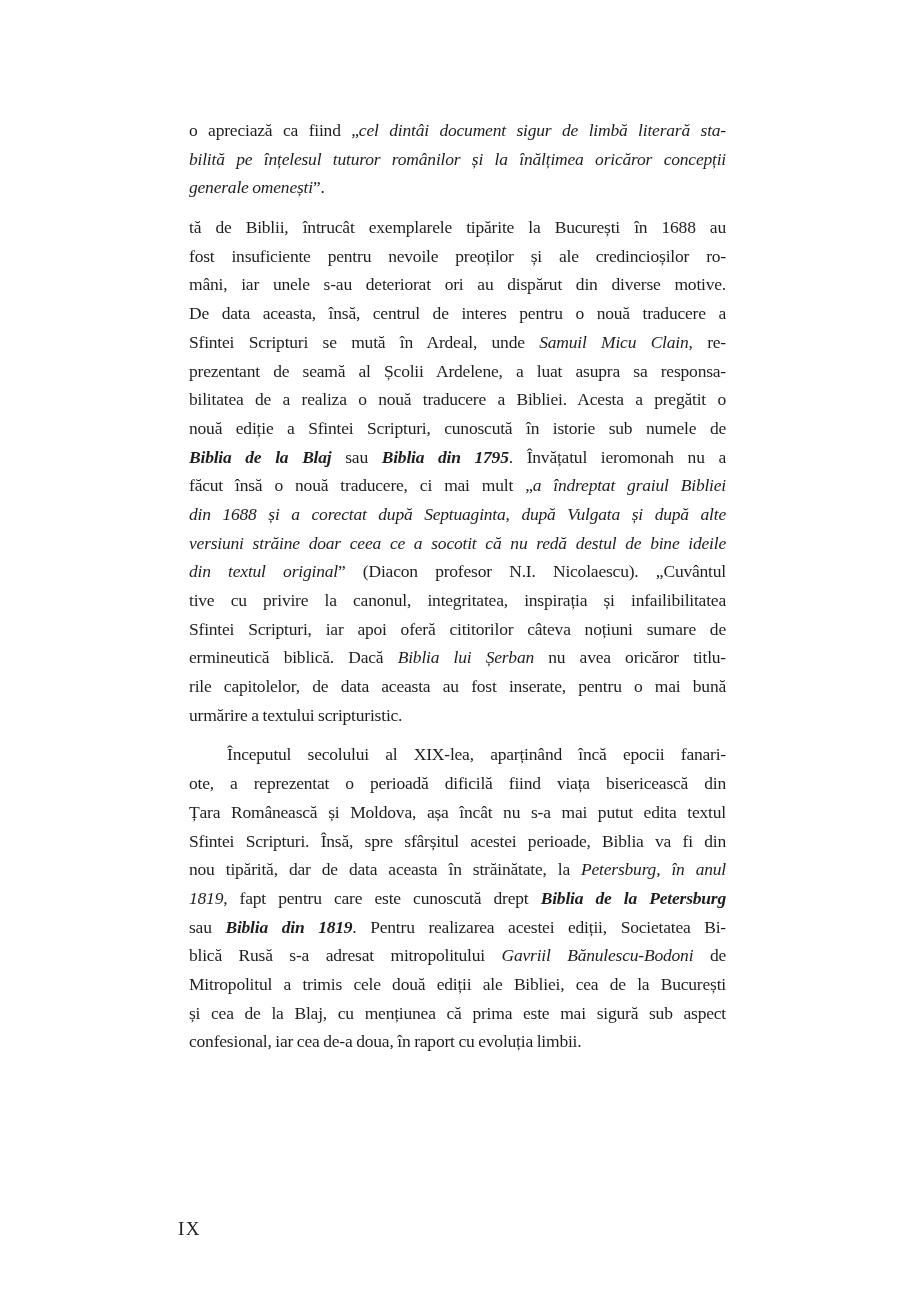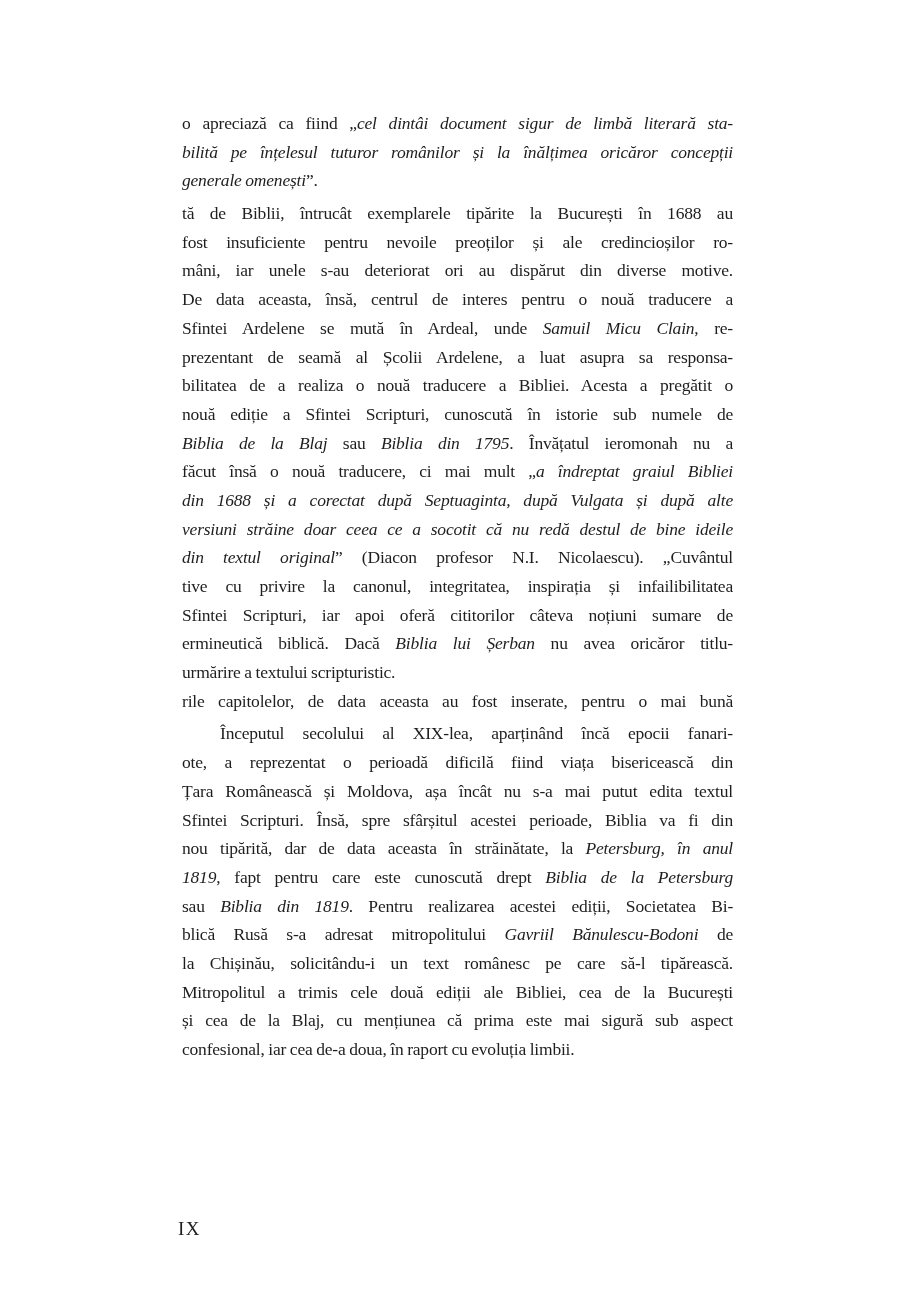--- a/index.html
+++ b/index.html
@@ -16,35 +16,35 @@
     position: absolute;
     inset: 0;
     background: #ffffff;
   }
   .text-block {
     position: absolute;
     left: 178px;
     top: 105px;
     width: 559px;
   }
-  .paragraph { margin: 4px; }
+  .paragraph { margin: 11px; }
   .line {
     font-size: 17.5px;
     line-height: 28.7px;
     height: 28.7px;
     overflow: hidden;
     text-align: justify;
     text-align-last: justify;
     letter-spacing: -0.2px;
     word-spacing: -0.5px;
   }
   .line.end { text-align-last: left; }
   .line.indent { text-indent: 38px; }
   .it  { font-style: italic; }
-  .bit { font-style: italic; font-weight: normal; }
+  .bit { font-style: italic; font-weight: bold; }
   .folio {
     position: absolute;
     left: 178px;
     top: 1218px;
     width: 559px;
     font-size: 19px;
     letter-spacing: 1.5px;
   }
 </style>
 </head>
@@ -55,44 +55,43 @@
       <div class="paragraph">
         <div class="line"><span class="">o apreciază ca fiind „</span><span class="it">cel dintâi document sigur de limbă literară sta-</span></div>
         <div class="line"><span class="it">bilită pe înțelesul tuturor românilor și la înălțimea oricăror concepții</span></div>
         <div class="line end"><span class="it">generale omenești</span><span class="">”.</span></div>
       </div>
       <div class="paragraph">
         <div class="line"><span class="">tă de Biblii, întrucât exemplarele tipărite la București în 1688 au</span></div>
         <div class="line"><span class="">fost insuficiente pentru nevoile preoților și ale credincioșilor ro-</span></div>
         <div class="line"><span class="">mâni, iar unele s-au deteriorat ori au dispărut din diverse motive.</span></div>
         <div class="line"><span class="">De data aceasta, însă, centrul de interes pentru o nouă traducere a</span></div>
-        <div class="line"><span class="">Sfintei Ardelene se mută în Ardeal, unde </span><span class="it">Samuil Micu Clain</span><span class="">, re-</span></div>
+        <div class="line"><span class="">Sfintei Scripturi se mută în Ardeal, unde </span><span class="it">Samuil Micu Clain</span><span class="">, re-</span></div>
         <div class="line"><span class="">prezentant de seamă al Școlii Ardelene, a luat asupra sa responsa-</span></div>
         <div class="line"><span class="">bilitatea de a realiza o nouă traducere a Bibliei. Acesta a pregătit o</span></div>
         <div class="line"><span class="">nouă ediție a Sfintei Scripturi, cunoscută în istorie sub numele de</span></div>
         <div class="line"><span class="bit">Biblia de la Blaj</span><span class=""> sau </span><span class="bit">Biblia din 1795</span><span class="">. Învățatul ieromonah nu a</span></div>
         <div class="line"><span class="">făcut însă o nouă traducere, ci mai mult „</span><span class="it">a îndreptat graiul Bibliei</span></div>
         <div class="line"><span class="it">din 1688 și a corectat după Septuaginta, după Vulgata și după alte</span></div>
         <div class="line"><span class="it">versiuni străine doar ceea ce a socotit că nu redă destul de bine ideile</span></div>
         <div class="line"><span class="it">din textul original</span><span class="">” (Diacon profesor N.I. Nicolaescu). „Cuvântul</span></div>
         <div class="line"><span class="">tive cu privire la canonul, integritatea, inspirația și infailibilitatea</span></div>
         <div class="line"><span class="">Sfintei Scripturi, iar apoi oferă cititorilor câteva noțiuni sumare de</span></div>
         <div class="line"><span class="">ermineutică biblică. Dacă </span><span class="it">Biblia lui Șerban</span><span class=""> nu avea oricăror titlu-</span></div>
+        <div class="line"><span class="">rile capitolelor, de data aceasta au fost inserate, pentru o mai bună</span></div>
         <div class="line end"><span class="">urmărire a textului scripturistic.</span></div>
-        <div class="line"><span class="">rile capitolelor, de data aceasta au fost inserate, pentru o mai bună</span></div>
       </div>
       <div class="paragraph">
         <div class="line indent"><span class="">Începutul secolului al XIX-lea, aparținând încă epocii fanari-</span></div>
         <div class="line"><span class="">ote, a reprezentat o perioadă dificilă fiind viața bisericească din</span></div>
         <div class="line"><span class="">Țara Românească și Moldova, așa încât nu s-a mai putut edita textul</span></div>
         <div class="line"><span class="">Sfintei Scripturi. Însă, spre sfârșitul acestei perioade, Biblia va fi din</span></div>
         <div class="line"><span class="">nou tipărită, dar de data aceasta în străinătate, la </span><span class="it">Petersburg, în anul</span></div>
         <div class="line"><span class="it">1819</span><span class="">, fapt pentru care este cunoscută drept </span><span class="bit">Biblia de la Petersburg</span></div>
         <div class="line"><span class="">sau </span><span class="bit">Biblia din 1819</span><span class="">. Pentru realizarea acestei ediții, Societatea Bi-</span></div>
         <div class="line"><span class="">blică Rusă s-a adresat mitropolitului </span><span class="it">Gavriil Bănulescu-Bodoni</span><span class=""> de</span></div>
-        <div class="line"><span class="">la Chișinău, solicitându-i un text românesc pe care să-l tipărească.</span></div>
         <div class="line"><span class="">Mitropolitul a trimis cele două ediții ale Bibliei, cea de la București</span></div>
         <div class="line"><span class="">și cea de la Blaj, cu mențiunea că prima este mai sigură sub aspect</span></div>
         <div class="line end"><span class="">confesional, iar cea de-a doua, în raport cu evoluția limbii.</span></div>
       </div>
     </main>
   <footer class="folio">IX</footer>
 </div>
 
 </body></html>

